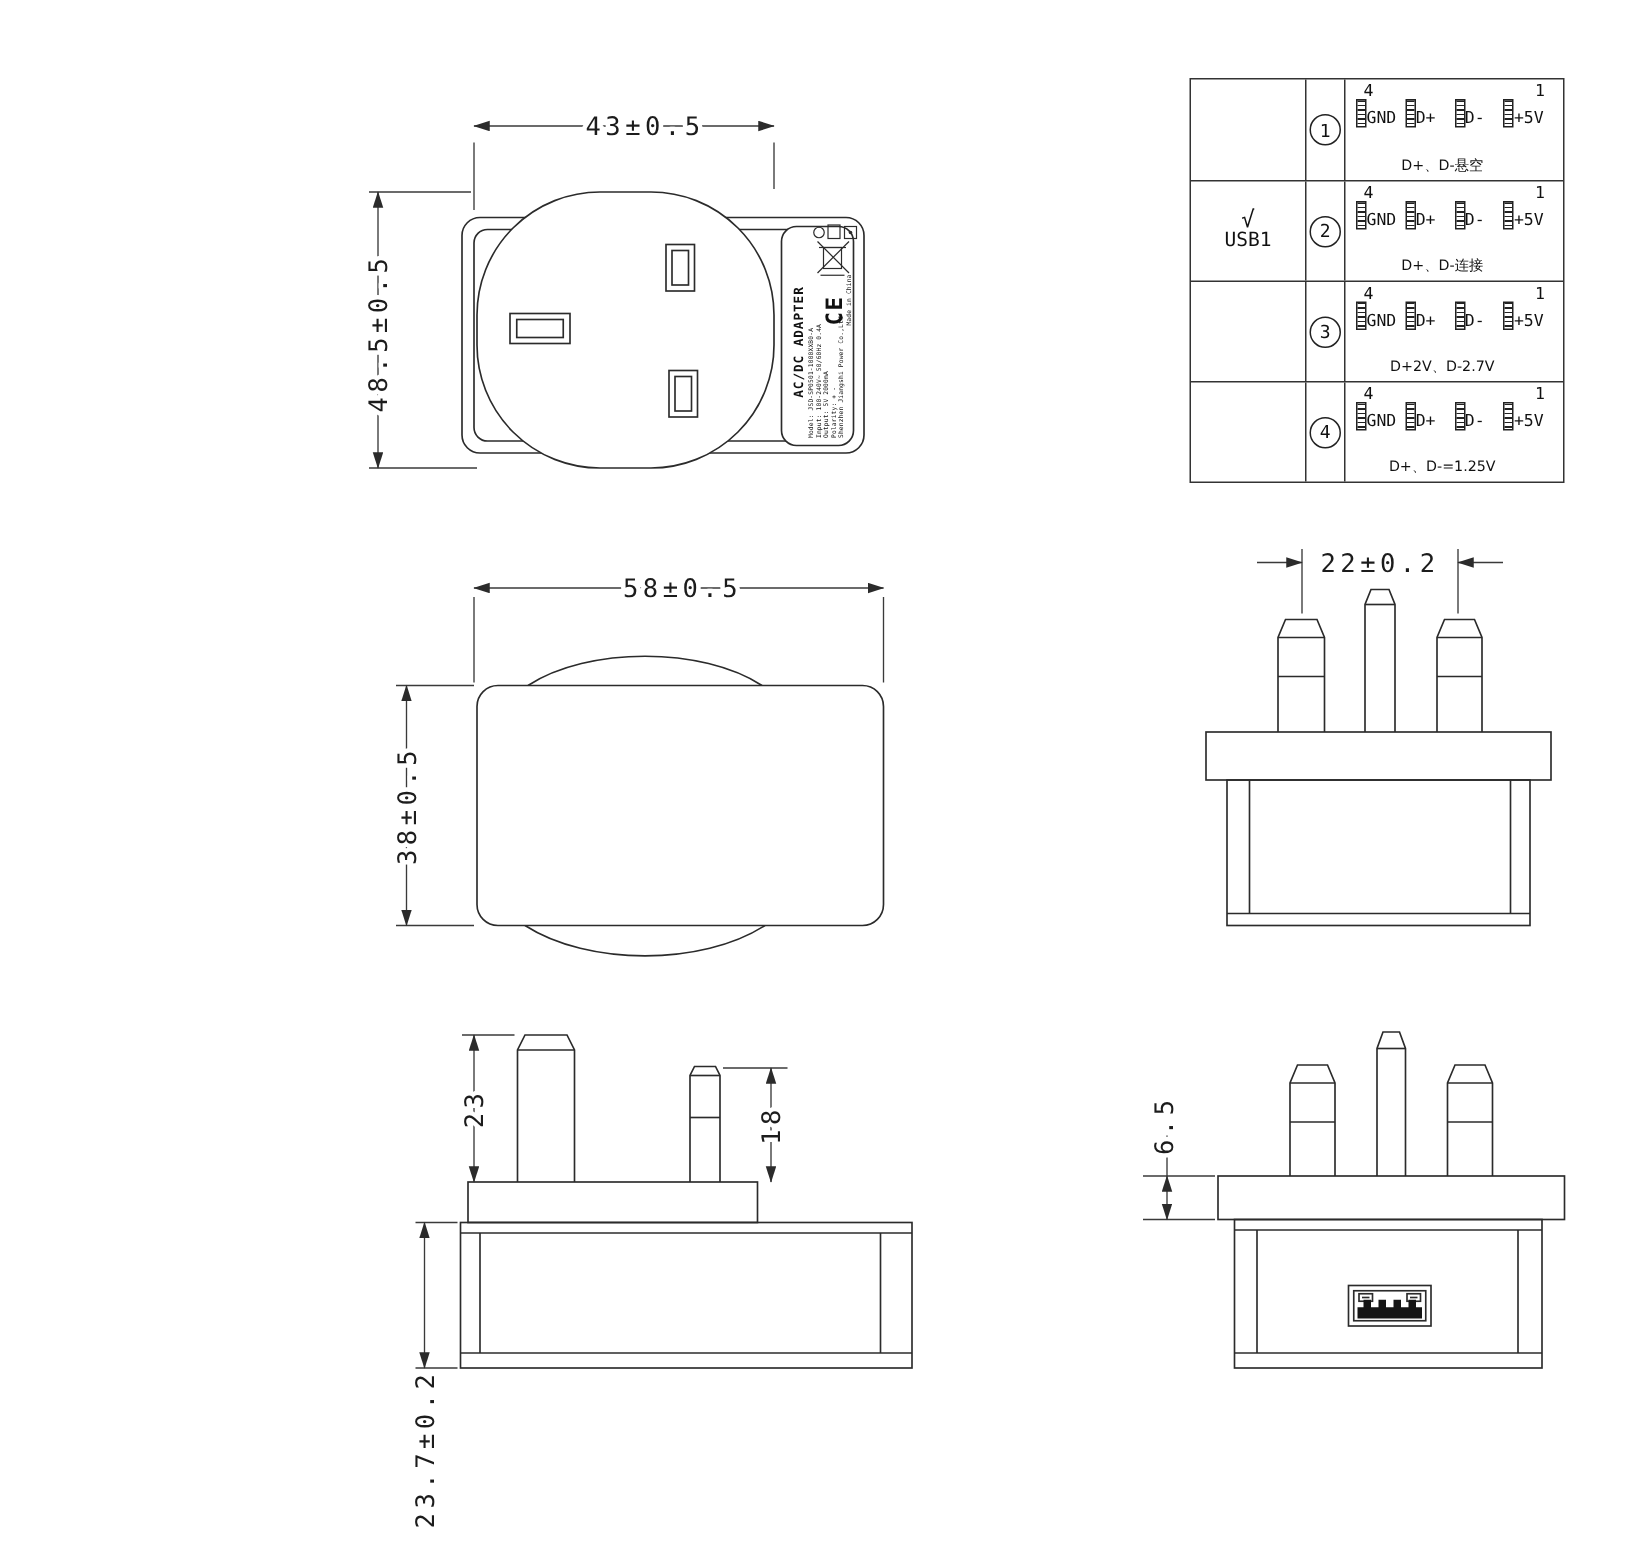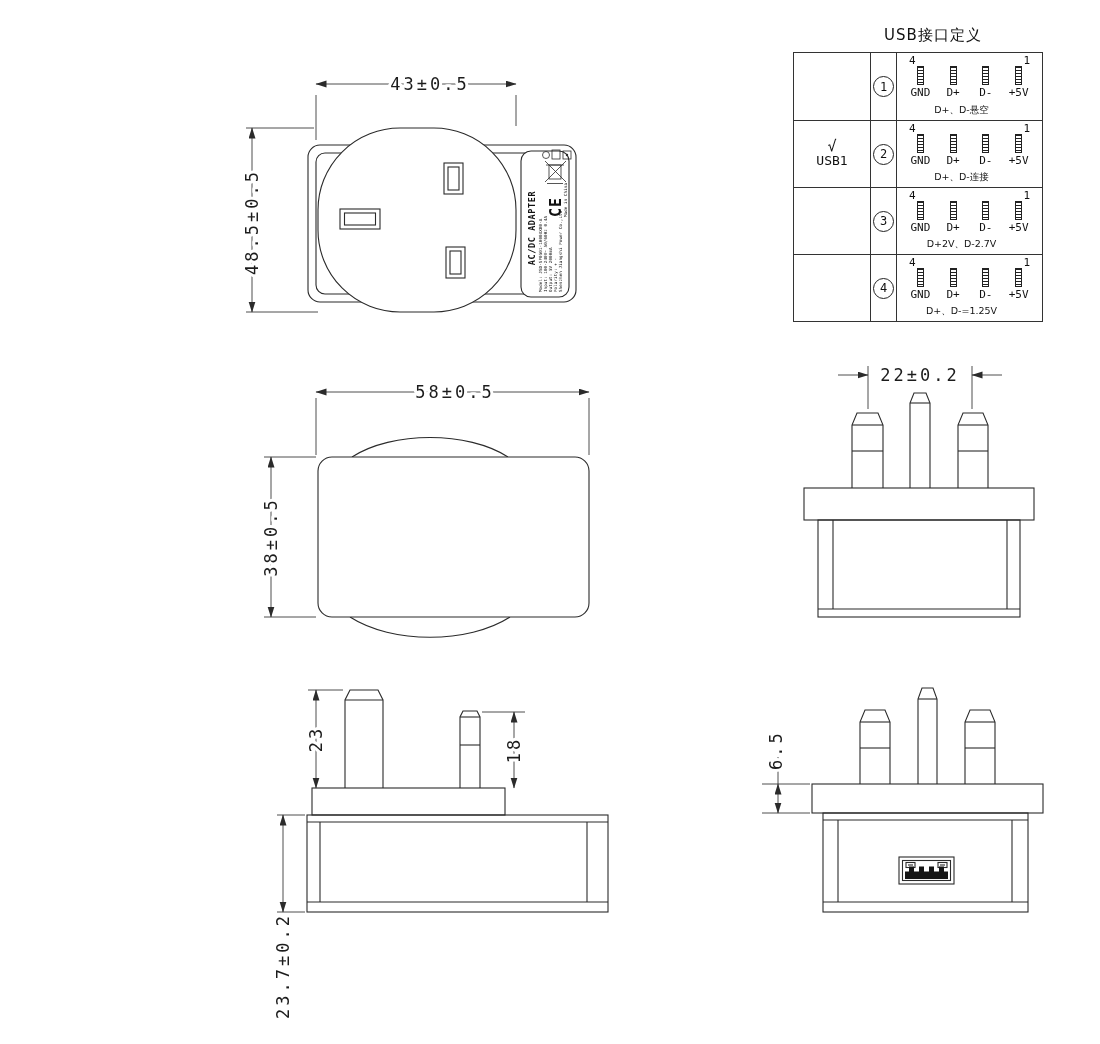--- a/index.html
+++ b/index.html
@@ -32,21 +32,21 @@
         font-family:"DejaVu Sans Mono","Liberation Mono",monospace;}
   .sel{display:flex;flex-direction:column;align-items:center;font-size:13px;
        font-family:"DejaVu Sans Mono","Liberation Mono",monospace;}
   .sel .chk{font-size:15px;line-height:13px;}
   .pn{position:absolute;top:1px;font-size:11px;
       font-family:"DejaVu Sans Mono","Liberation Mono",monospace;}
   .pn-l{left:12px;}
   .pn-r{right:12px;}
   .pins{position:absolute;top:13px;left:2px;right:2px;display:flex;
         justify-content:space-between;padding:0 5px;}
-  .pincol{display:flex;flex-direction:column;align-items:center;width:34px;}
+  .pincol{display:flex;flex-direction:row;align-items:flex-end;width:34px;}
   .pin-icon{width:7px;height:19px;border:1px solid #222;box-sizing:border-box;
             background:repeating-linear-gradient(to bottom,#222 0 1px,transparent 1px 3px);}
   .pin-label{font-size:11px;margin-top:1px;
              font-family:"DejaVu Sans Mono","Liberation Mono",monospace;}
   .note{position:absolute;bottom:3px;left:0;right:16px;text-align:center;font-size:9.5px;}
 </style>
 </head>
 <body>
 
 <div class="canvas">
@@ -223,21 +223,20 @@
     <g>
       <line x1="762" y1="784" x2="810" y2="784" class="dln"></line>
       <line x1="762" y1="813" x2="810" y2="813" class="dln"></line>
       <line x1="778" y1="784" x2="778" y2="813" class="dln" marker-start="url(#arr)" marker-end="url(#arr)"></line>
       <line x1="778" y1="757" x2="778" y2="784" class="dln"></line>
       <text class="dim" transform="translate(782,770) rotate(-90)" x="0" y="0">6.5</text>
     </g>
   </svg>
 
   
-  <div class="t-title">USB接口定义</div>
 
   <div class="usb-table">
 
     <div class="t-row">
       <div class="t-c1">
         <div class="sel">
             <span class="chk"></span>
             <span></span>
           </div>
       </div>

